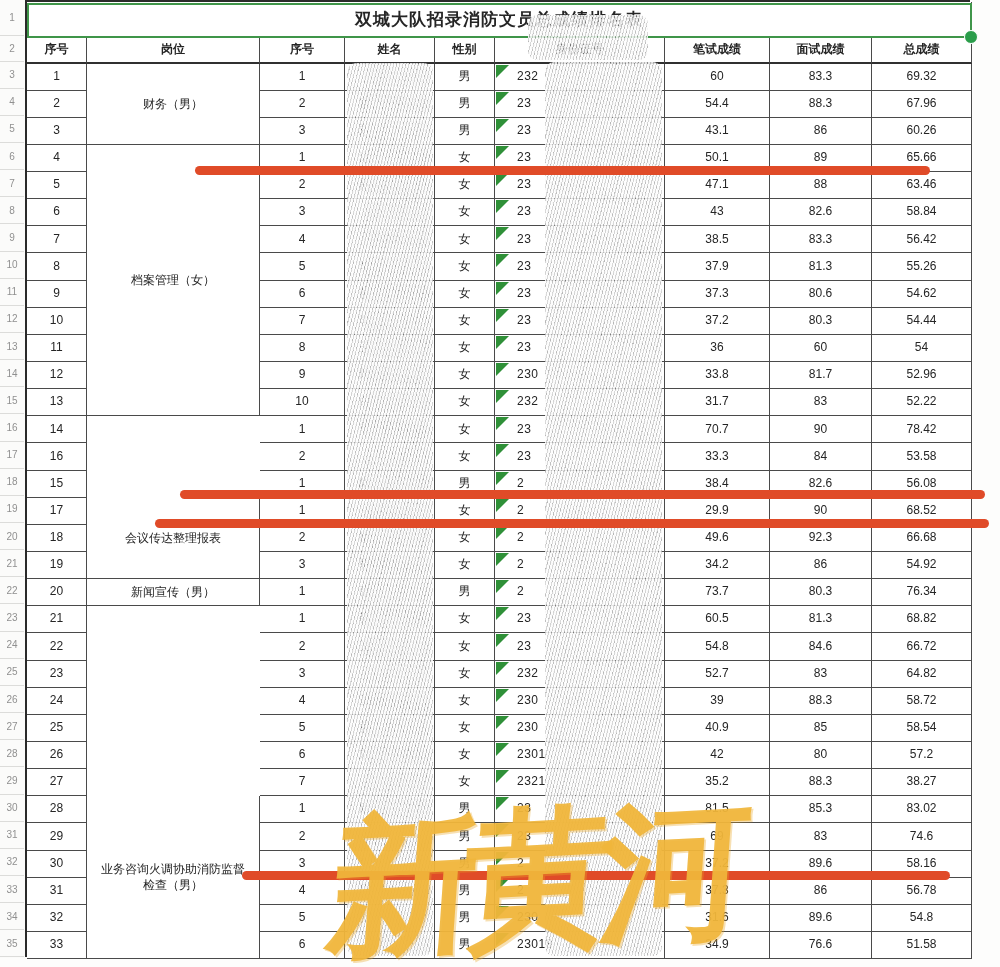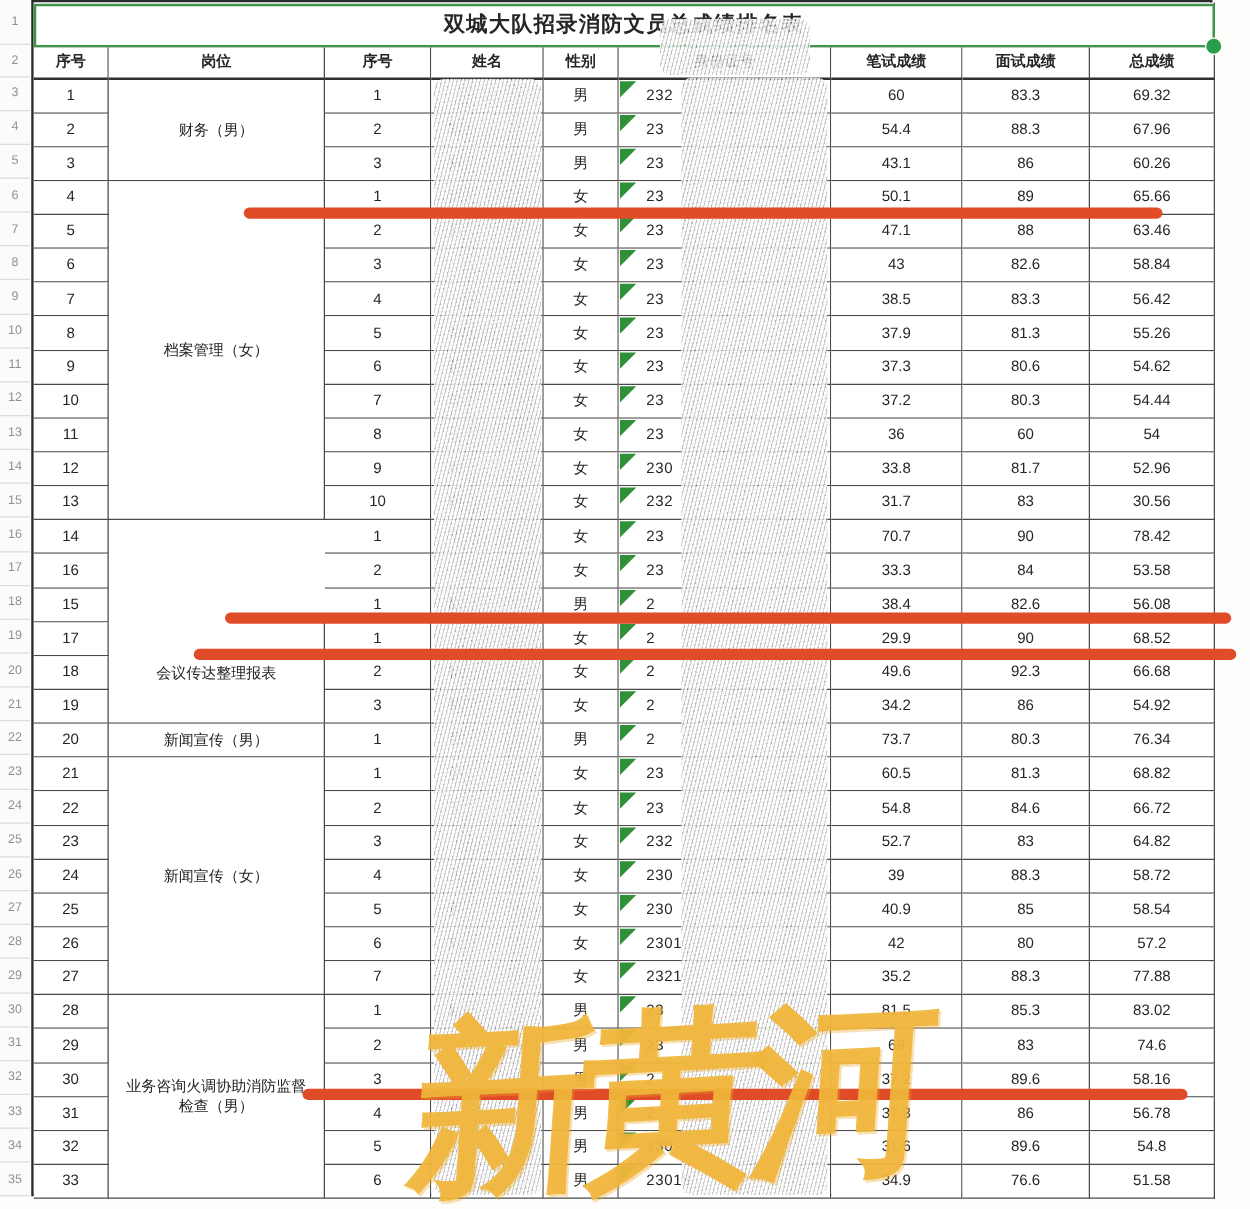--- a/index.html
+++ b/index.html
@@ -117,21 +117,20 @@
       <div class="cell hdr" style="grid-area: 2 / 4;">姓名</div>
       <div class="cell hdr" style="grid-area: 2 / 5;">性别</div>
       <div class="cell hdr" style="grid-area: 2 / 6;">身份证号</div>
       <div class="cell hdr" style="grid-area: 2 / 7;">笔试成绩</div>
       <div class="cell hdr" style="grid-area: 2 / 8;">面试成绩</div>
       <div class="cell hdr" style="grid-area: 2 / 9;">总成绩</div>
       <div class="cell group" style="grid-area: 3 / 2 / span 3;">财务（男）</div>
       <div class="cell group" style="grid-area: 6 / 2 / span 10;">档案管理（女）</div>
       <div class="cell group" style="grid-area: 19 / 2 / span 3;">会议传达整理报表</div>
       <div class="cell group" style="grid-area: 22 / 2 / span 1;">新闻宣传（男）</div>
-      <div class="cell group" style="grid-area: 23 / 2 / span 7;">新闻宣传（女）</div>
       <div class="cell group" style="grid-area: 30 / 2 / span 6;">业务咨询火调协助消防监督检查（男）</div>
       <div class="cell" style="grid-area: 3 / 1;">1</div>
       <div class="cell" style="grid-area: 3 / 3;">1</div>
       <div class="cell namecell" style="grid-area: 3 / 4;">
         <span></span>
         <div class="blob"></div>
       </div>
       <div class="cell" style="grid-area: 3 / 5;">男</div>
       <div class="cell idcell" style="grid-area: 3 / 6;">
         <i class="tri"></i>
@@ -300,21 +299,21 @@
         <span>白</span>
         <div class="blob"></div>
       </div>
       <div class="cell" style="grid-area: 15 / 5;">女</div>
       <div class="cell idcell" style="grid-area: 15 / 6;">
         <i class="tri"></i>
         <span>232</span>
       </div>
       <div class="cell" style="grid-area: 15 / 7;">31.7</div>
       <div class="cell" style="grid-area: 15 / 8;">83</div>
-      <div class="cell" style="grid-area: 15 / 9;">30.56</div>
+      <div class="cell" style="grid-area: 15 / 9;">52.22</div>
       <div class="cell" style="grid-area: 16 / 1;">14</div>
       <div class="cell" style="grid-area: 16 / 3;">1</div>
       <div class="cell namecell" style="grid-area: 16 / 4;">
         <span>于</span>
         <div class="blob"></div>
       </div>
       <div class="cell" style="grid-area: 16 / 5;">女</div>
       <div class="cell idcell" style="grid-area: 16 / 6;">
         <i class="tri"></i>
         <span>23</span>
@@ -496,21 +495,21 @@
         <span></span>
         <div class="blob"></div>
       </div>
       <div class="cell" style="grid-area: 29 / 5;">女</div>
       <div class="cell idcell" style="grid-area: 29 / 6;">
         <i class="tri"></i>
         <span>2321</span>
       </div>
       <div class="cell" style="grid-area: 29 / 7;">35.2</div>
       <div class="cell" style="grid-area: 29 / 8;">88.3</div>
-      <div class="cell" style="grid-area: 29 / 9;">77.88</div>
+      <div class="cell" style="grid-area: 29 / 9;">38.27</div>
       <div class="cell" style="grid-area: 30 / 1;">28</div>
       <div class="cell" style="grid-area: 30 / 3;">1</div>
       <div class="cell namecell" style="grid-area: 30 / 4;">
         <span>麻</span>
         <div class="blob"></div>
       </div>
       <div class="cell" style="grid-area: 30 / 5;">男</div>
       <div class="cell idcell" style="grid-area: 30 / 6;">
         <i class="tri"></i>
         <span>23</span>

